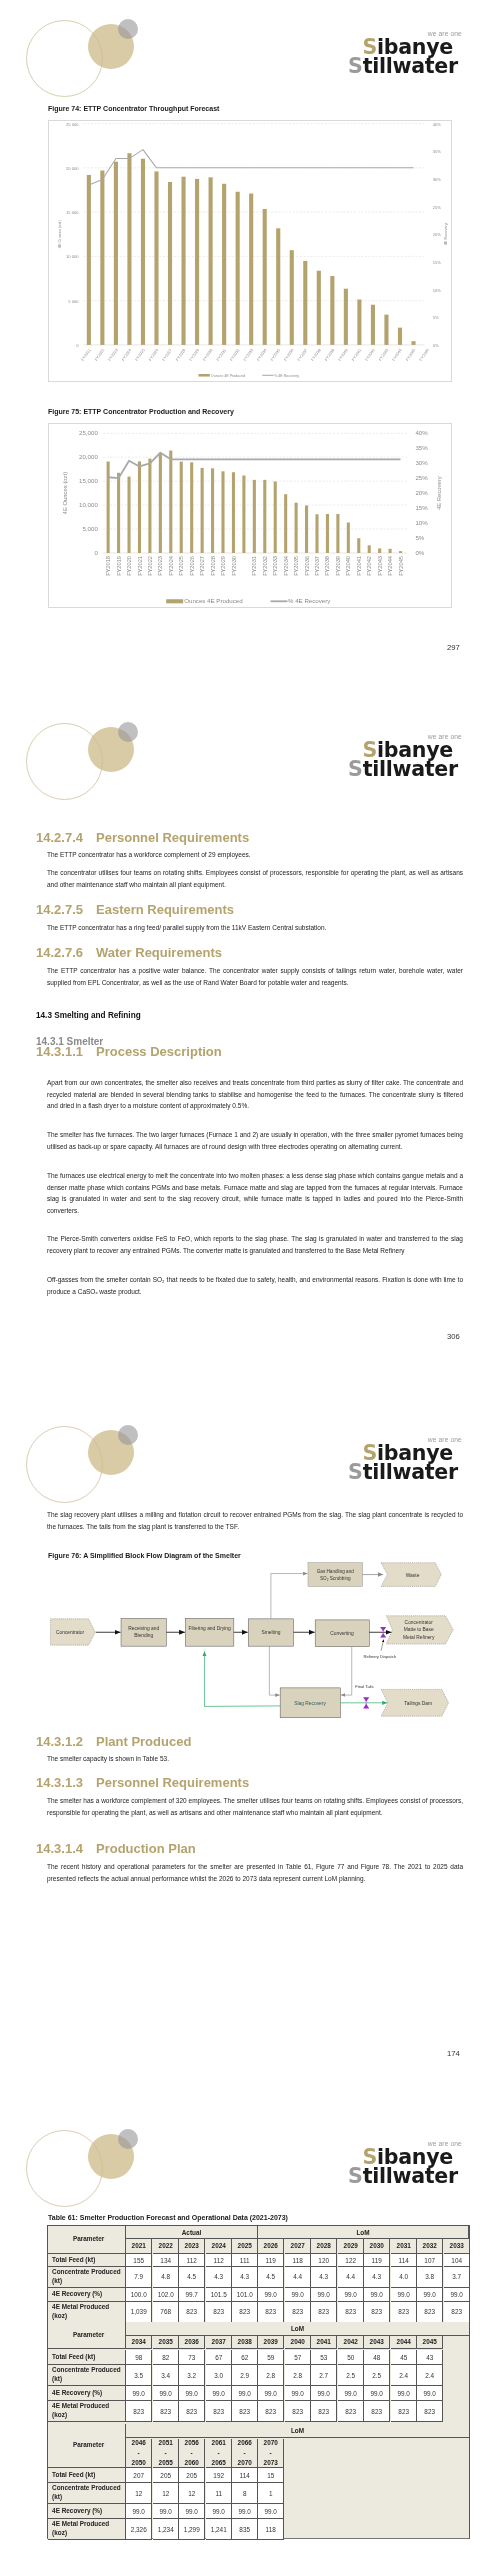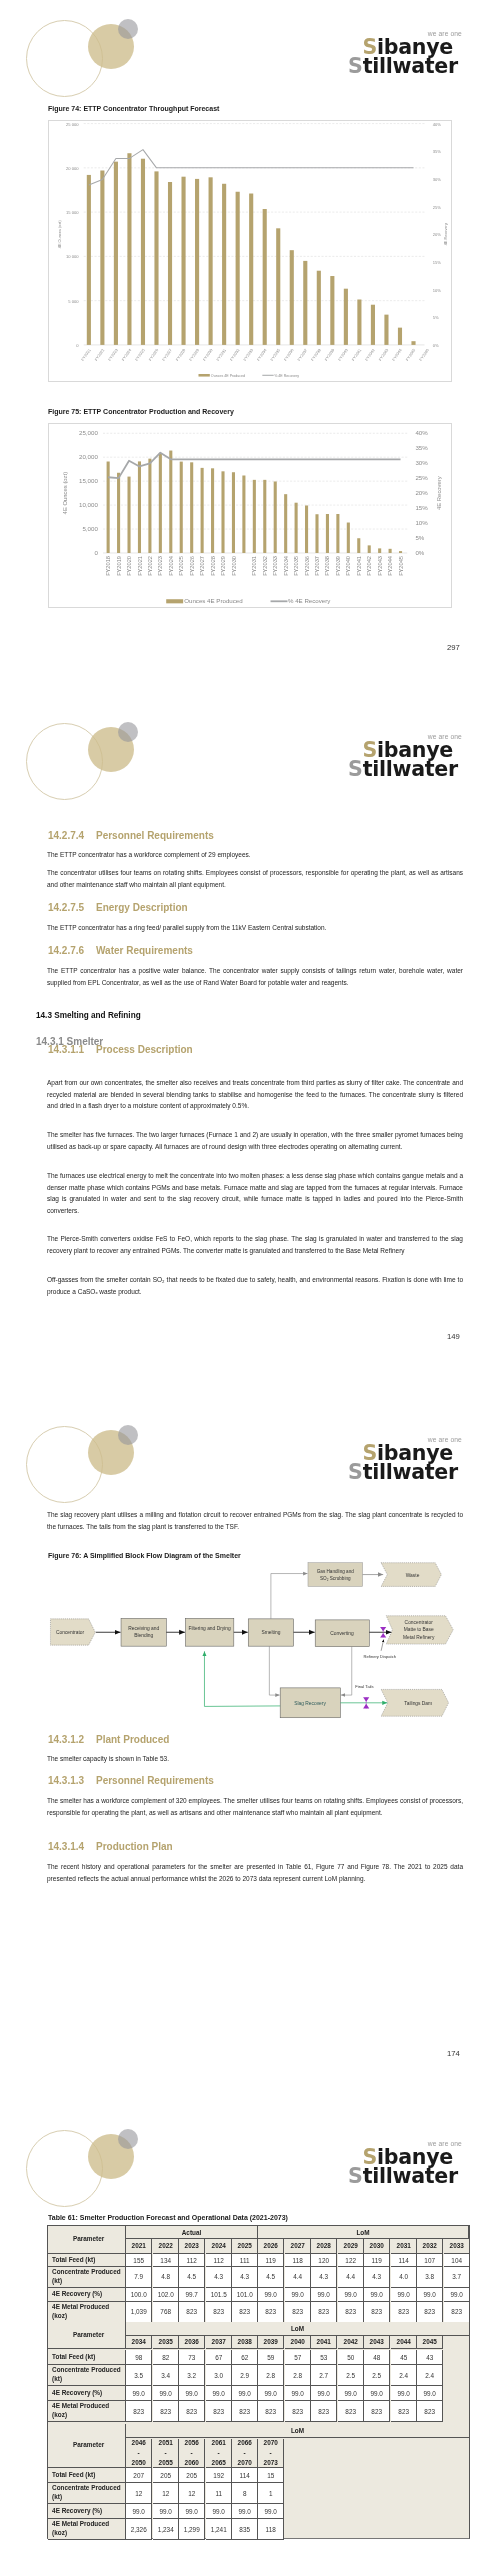--- a/index.html
+++ b/index.html
@@ -13,21 +13,21 @@
   .logo { position: absolute; left: 344px; top: 28px; width: 122px; height: 49px; }
   .logo .tag { position: absolute; right: 4.1px; top: 2.1px; font-size: 6.7px; color: #9a9a9a; letter-spacing: 0.1px; }
   .logo .l1, .logo .l2 { position: absolute; font-weight: bold; color: #1a1a1a; font-size: 20.6px; line-height: 1; letter-spacing: -0.3px; font-family: "DejaVu Sans", sans-serif; }
   .logo .l1 { left: 18.5px; top: 9.3px; }
   .logo .l2 { left: 4.1px; top: 28px; }
   .logo .S1 { color: #b5a36e; }
   .logo .S2 { color: #9b9b9b; }
   .fig-title { position: absolute; left: 48px; font-weight: bold; font-size: 7px; color: #1a1a1a; }
   .chart-box { position: absolute; left: 48px; width: 404px; border: 0.5px solid #d9d9d9; background: #fff; }
   .page-num { position: absolute; left: 447px; font-size: 7.7px; color: #333; }
-  .h4 { position: absolute; left: 36px; font-size: 10px; font-weight: bold; color: #b5a36e; white-space: nowrap; text-align: center; }
+  .h4 { position: absolute; left: 36px; font-size: 13px; font-weight: bold; color: #b5a36e; white-space: nowrap; }
   .h4 .num { display: inline-block; width: 60px; }
   .h2 { position: absolute; left: 36px; font-size: 8.2px; font-weight: bold; color: #111; }
   .h3 { position: absolute; left: 36px; font-size: 10px; font-weight: bold; color: #8a8a8a; }
   .para { position: absolute; left: 47px; width: 416px; font-size: 6.5px; line-height: 11.5px; color: #222; text-align: justify; }
   svg text { font-family: "Liberation Sans", "DejaVu Sans", sans-serif; }
   .cell { position: absolute; display: flex; align-items: center; justify-content: center; text-align: center; border-right: 0.5px solid #555; border-bottom: 0.5px solid #555; font-size: 6.4px; color: #333; }
   .cell.hdr { background: #ece9df; font-weight: bold; color: #222; }
   .cell.param { background: #ece9df; font-weight: bold; justify-content: flex-start; padding-left: 4.1px; text-align: left; color: #222; line-height: 1.35; }
   .cell.val { background: #fff; }
 </style>
@@ -230,37 +230,37 @@
   <div class="logo">
     <span class="tag">we are one</span>
     <span class="l1"><span class="S1">S</span><span>ibanye</span></span>
     <span class="l2"><span class="S2">S</span><span>tillwater</span></span>
   </div>
 
   <div class="h4" style="top:127px"><span class="num">14.2.7.4</span><span>Personnel Requirements</span></div>
   <p class="para" style="top:146px">The ETTP concentrator has a workforce complement of 29 employees.</p>
   <p class="para" style="top:164px">The concentrator utilises four teams on rotating shifts. Employees consist of processors, responsible for operating the plant, as well as artisans and other maintenance staff who maintain all plant equipment.</p>
 
-  <div class="h4" style="top:199px"><span class="num">14.2.7.5</span><span>Energy Description</span></div>
+  <div class="h4" style="top:199px"><span class="num">14.2.7.5</span><span>Eastern Requirements</span></div>
   <p class="para" style="top:219px">The ETTP concentrator has a ring feed/ parallel supply from the 11kV Eastern Central substation.</p>
 
   <div class="h4" style="top:242px"><span class="num">14.2.7.6</span><span>Water Requirements</span></div>
   <p class="para" style="top:262px">The ETTP concentrator has a positive water balance. The concentrator water supply consists of tailings return water, borehole water, water supplied from EPL Concentrator, as well as the use of Rand Water Board for potable water and reagents.</p>
 
   <div class="h2" style="top:308px">14.3  Smelting and Refining</div>
   <div class="h3" style="top:333px">14.3.1 Smelter</div>
 
   <div class="h4" style="top:341px"><span class="num">14.3.1.1</span><span>Process Description</span></div>
   <p class="para" style="top:374px">Apart from our own concentrates, the smelter also receives and treats concentrate from third parties as slurry of filter cake. The concentrate and recycled material are blended in several blending tanks to stabilise and homogenise the feed to the furnaces. The concentrate slurry is filtered and dried in a flash dryer to a moisture content of approximately 0.5%.</p>
   <p class="para" style="top:426px">The smelter has five furnaces. The two larger furnaces (Furnace 1 and 2) are usually in operation, with the three smaller pyromet furnaces being utilised as back-up or spare capacity. All furnaces are of round design with three electrodes operating on alternating current.</p>
   <p class="para" style="top:467px">The furnaces use electrical energy to melt the concentrate into two molten phases: a less dense slag phase which contains gangue metals and a denser matte phase which contains PGMs and base metals. Furnace matte and slag are tapped from the furnaces at regular intervals. Furnace slag is granulated in water and sent to the slag recovery circuit, while furnace matte is tapped in ladles and poured into the Pierce-Smith converters.</p>
   <p class="para" style="top:530px">The Pierce-Smith converters oxidise FeS to FeO, which reports to the slag phase. The slag is granulated in water and transferred to the slag recovery plant to recover any entrained PGMs. The converter matte is granulated and transferred to the Base Metal Refinery</p>
   <p class="para" style="top:571px">Off-gasses from the smelter contain SO₂ that needs to be fixated due to safety, health, and environmental reasons. Fixation is done with lime to produce a CaSOₓ waste product.</p>
 
-  <div class="page-num" style="top:629px">149</div>
+  <div class="page-num" style="top:629px">306</div>
 </div>
 
 <div class="page" style="top:1406px">
   <div class="deco-ring"></div>
   <div class="deco-tan"></div>
   <div class="deco-gray"></div>
   <div class="logo">
     <span class="tag">we are one</span>
     <span class="l1"><span class="S1">S</span><span>ibanye</span></span>
     <span class="l2"><span class="S2">S</span><span>tillwater</span></span>

